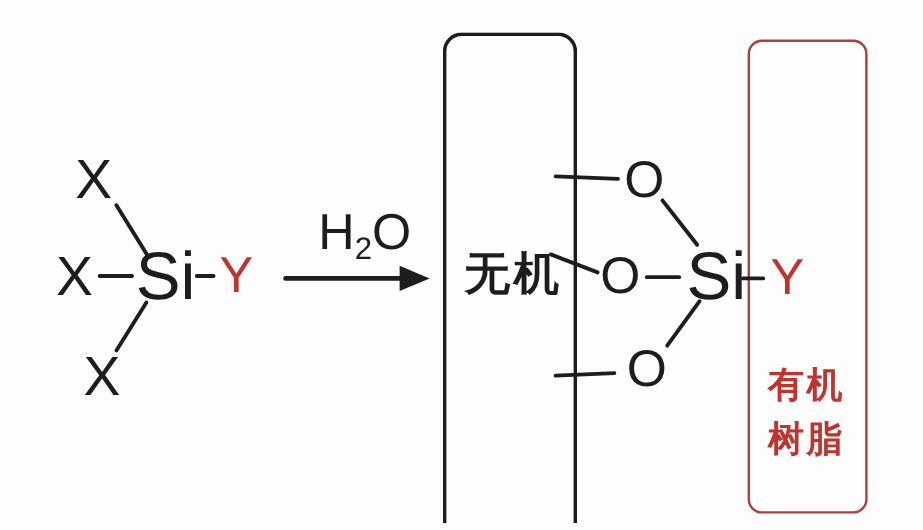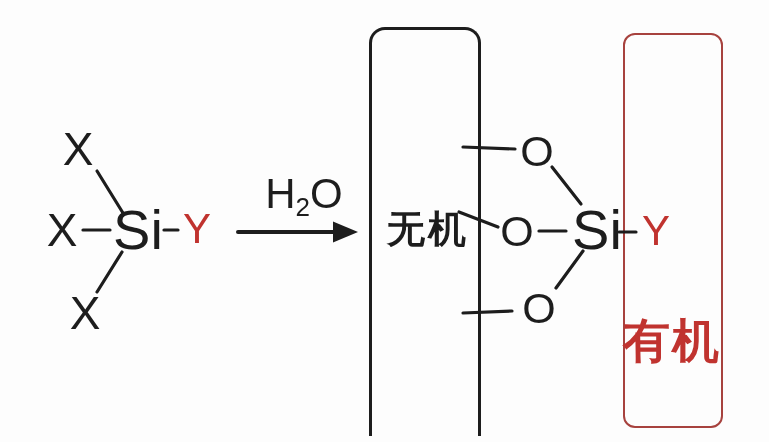--- a/index.html
+++ b/index.html
@@ -65,25 +65,24 @@
     text-align: center;
     font-weight: bold;
   }
   .label-inorganic {
     font-size: 38px;
     line-height: 42px;
     letter-spacing: 3px;
     color: var(--ink);
   }
   .label-organic {
-    font-size: 47px;
+    font-size: 30px;
     line-height: 45px;
     letter-spacing: 2px;
     color: var(--red-text);
-    font-family: Liberation Mono, monospace;
   }
 </style>
 </head>
 <body>
 
 <div class="canvas">
 
   <div class="panel panel-inorganic"></div>
   <div class="panel panel-organic"></div>
 
@@ -119,15 +118,16 @@
   </div>
 
   <div class="lbl atom-o" style="left:537px; top:151px;">O</div>
   <div class="lbl atom-o" style="left:517px; top:231px;">O</div>
   <div class="lbl atom-o" style="left:539px; top:308px;">O</div>
   <div class="lbl atom-si" style="left:597px; top:230px;">Si</div>
   <div class="lbl atom-y" style="left:656px; top:231px;">Y</div>
 
   <div class="lbl cjk label-organic" style="left:672px; top:344px;">
     <div>有机</div>
+    <div>树脂</div>
   </div>
 
 </div>
 
 </body></html>

